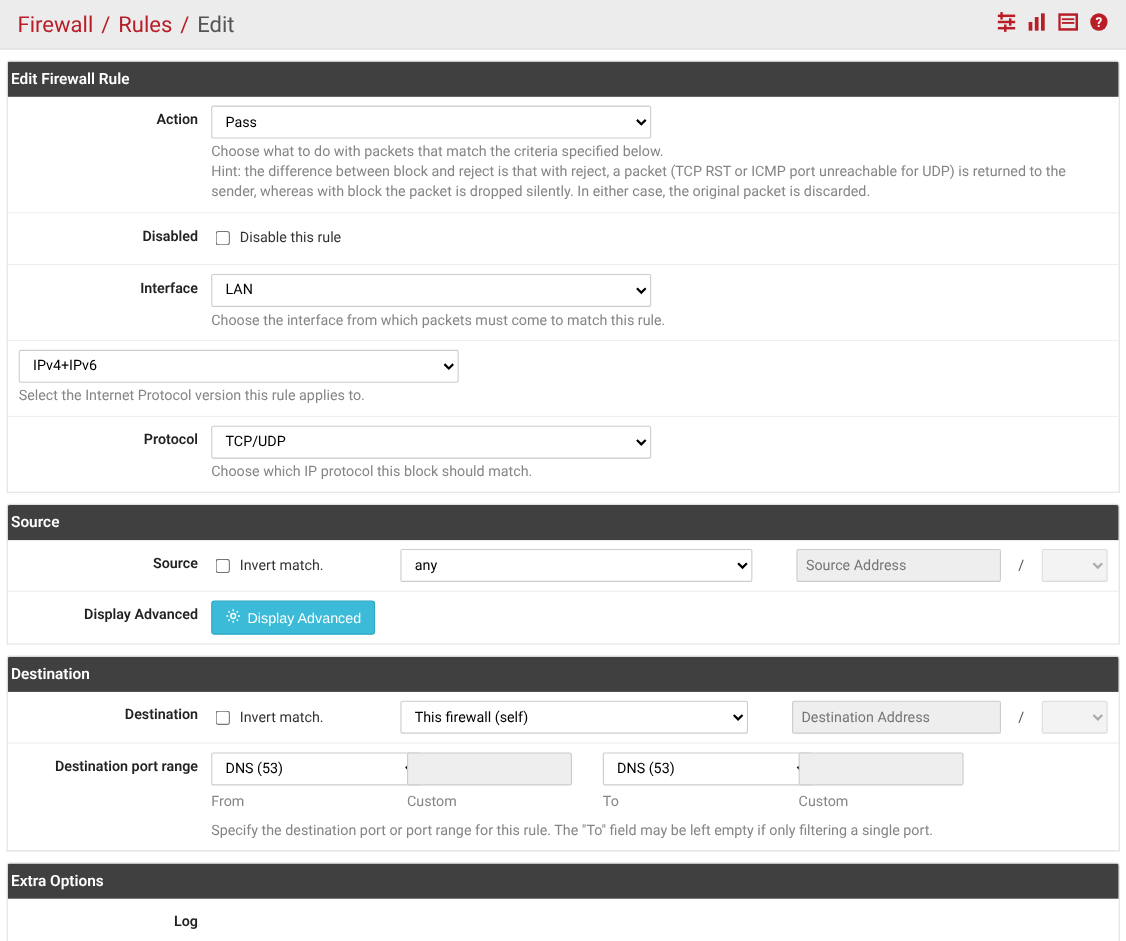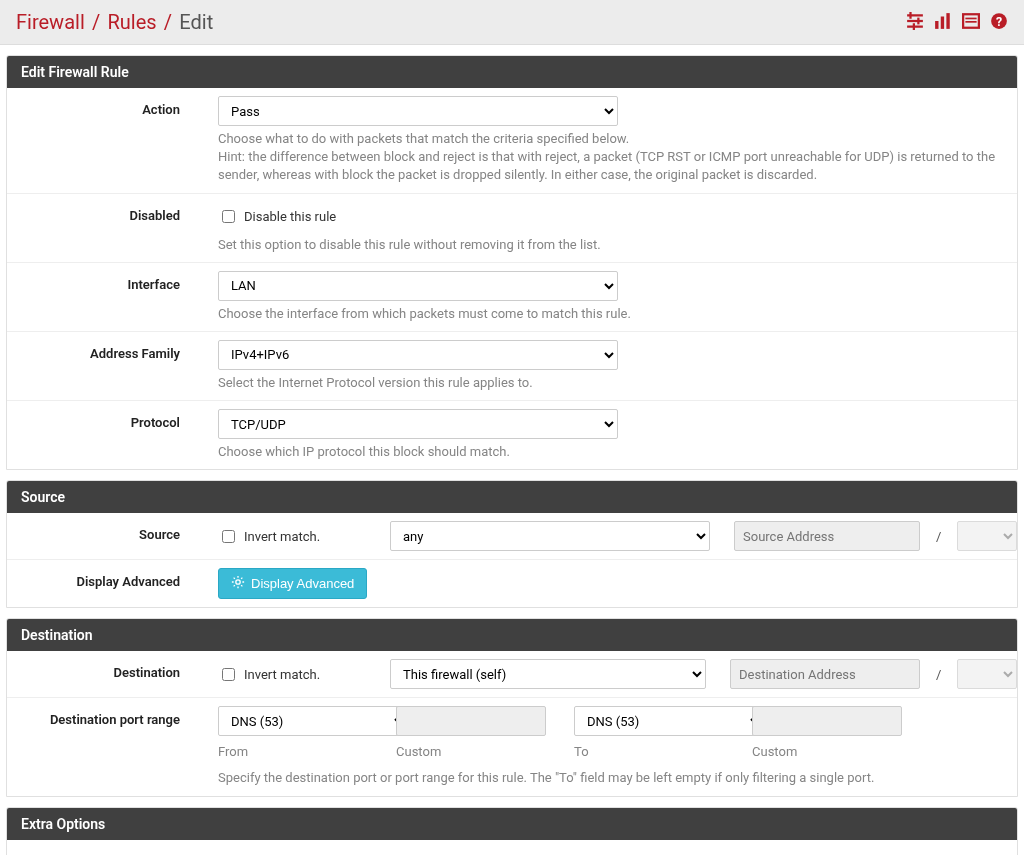--- a/index.html
+++ b/index.html
@@ -24,40 +24,40 @@
   .breadcrumb .crumb-link { color: #b91d27; }
   .breadcrumb .crumb-sep { color: #b91d27; margin: 0 4px; }
   .breadcrumb .crumb-current { color: #555; }
   .top-icons { display: flex; gap: 10px; }
   .top-icons svg { width: 18px; height: 18px; fill: #b91d27; }
   .section { margin: 10px 6px 0 6px; border: 1px solid #e0e0e0; border-radius: 3px 3px 0 0; overflow: hidden; }
   .section-header {
     background: #404040;
     color: #fff;
     font-weight: 600;
-    padding: 8px 14px;
+    padding: 8px 3px;
     font-size: 14px;
   }
   .field-row {
     display: flex;
     align-items: flex-start;
     padding: 8px 10px;
     border-bottom: 1px solid #eee;
   }
   .field-row:last-child { border-bottom: none; }
   .field-label {
     width: 175px;
     min-width: 175px;
     text-align: right;
     font-weight: 600;
     padding-right: 12px;
     padding-top: 6px;
     color: #222;
   }
-  .field-body { flex: 1; margin-left: 26px; }
+  .field-body { flex: 1; }
   .help-text {
     color: #858585;
     font-size: 13px;
     line-height: 1.4;
     margin-top: 4px;
   }
   select, input[type=text] {
     font-family: inherit;
     font-size: 13px;
     padding: 5px 8px;
@@ -139,34 +139,32 @@
     </div>
   </div>
 
   <div class="field-row">
     <div class="field-label">Disabled</div>
     <div class="field-body">
       <div class="checkbox-line">
         <input type="checkbox" style="">
         <label>Disable this rule</label>
       </div>
-      <div class="help-text">Set this option to disable this rule without removing it from the list.</div>
     </div>
   </div>
 
   <div class="field-row">
     <div class="field-label">Interface</div>
     <div class="field-body">
       <select class="wide"><option>LAN</option></select>
       <div class="help-text">Choose the interface from which packets must come to match this rule.</div>
     </div>
   </div>
 
   <div class="field-row">
-    <div class="field-label">Address Family</div>
     <div class="field-body">
       <select class="wide"><option>IPv4+IPv6</option></select>
       <div class="help-text">Select the Internet Protocol version this rule applies to.</div>
     </div>
   </div>
 
   <div class="field-row">
     <div class="field-label">Protocol</div>
     <div class="field-body">
       <select class="wide"><option>TCP/UDP</option></select>

